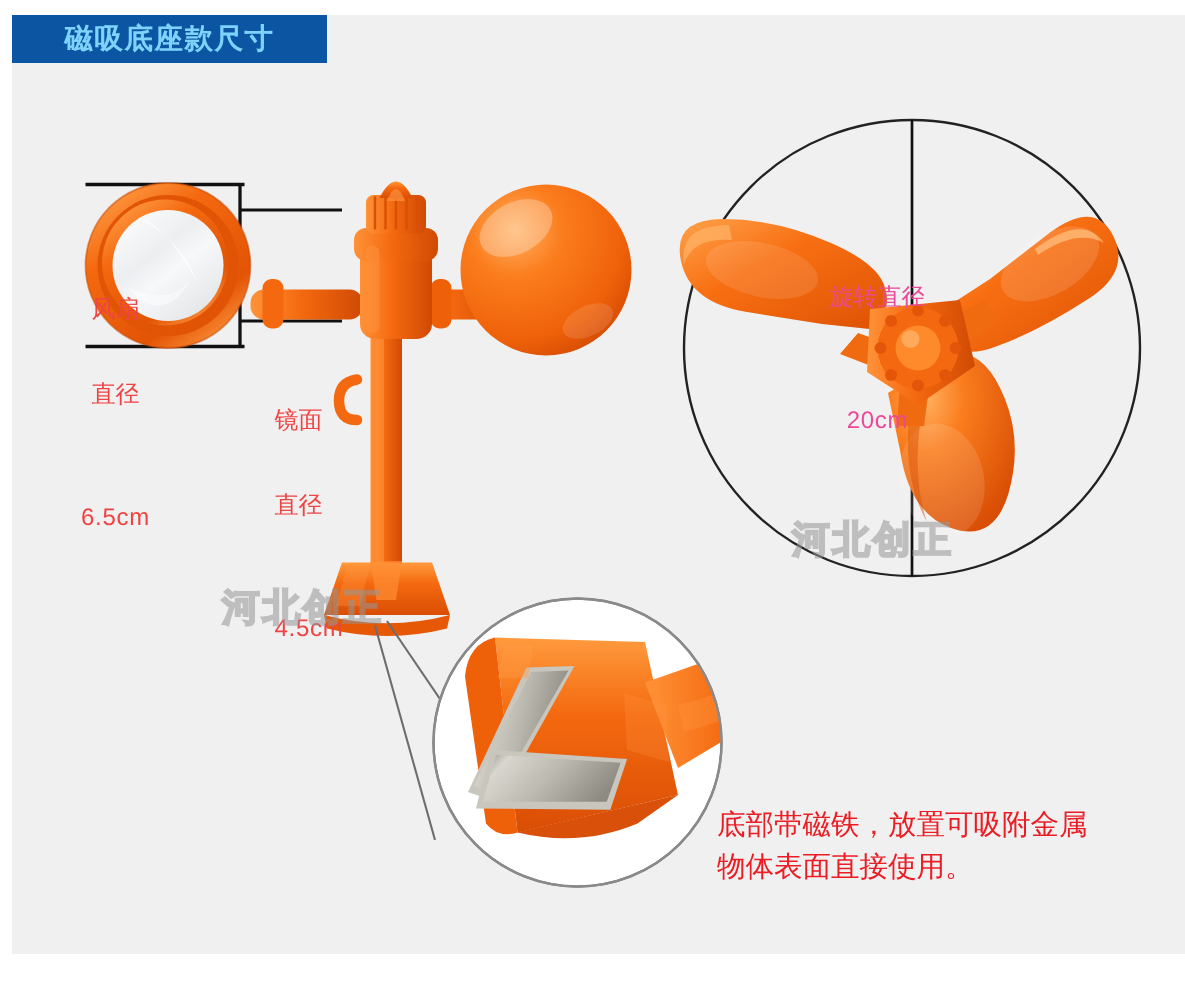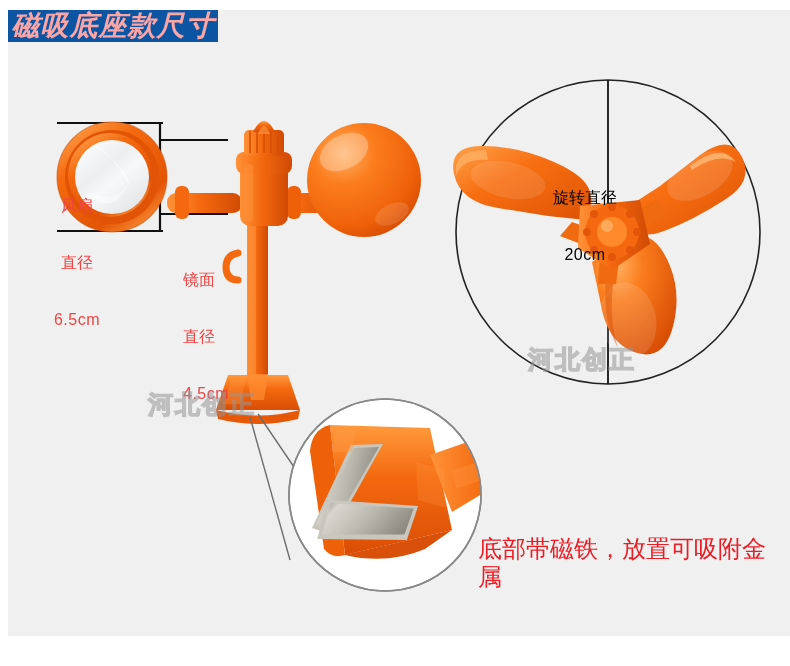--- a/index.html
+++ b/index.html
@@ -56,27 +56,26 @@
     left: 8px;
     top: 10px;
     width: 210px;
     height: 32px;
     background: #0b55a3;
     display: flex;
     align-items: center;
     justify-content: center;
   }
   .header-banner .title {
-    color: #fca5a5;
-    font-size: 28px;
+    color: #7dd3fc;
+    font-size: 19px;
     font-weight: bold;
     letter-spacing: 1px;
     line-height: 1;
     font-family: "DejaVu Sans", "Liberation Sans", sans-serif;
-    font-style: italic;
   }
   
   .stage {
     position: absolute;
     left: 0;
     top: 0;
     width: 790px;
     height: 666px;
   }
   
@@ -84,48 +83,49 @@
     position: absolute;
     color: #ef4444;
     font-size: 16px;
     line-height: 19px;
     white-space: pre;
     font-family: "DejaVu Sans", "Liberation Sans", sans-serif;
   }
   .lbl-num {
     font-family: "Liberation Sans", "DejaVu Sans", sans-serif;
     letter-spacing: 0.5px;
+    margin-top: 26px;
   }
   #fan-label {
     left: 44px;
     top: 158px;
     width: 66px;
     text-align: center;
   }
   #mirror-label {
     left: 183px;
     top: 232px;
     width: 66px;
   }
   #rotation-label {
     left: 525px;
     top: 150px;
     width: 120px;
     text-align: center;
-    color: #000000;
+    color: #ec4899;
   }
   .note-red {
     position: absolute;
     left: 478px;
     top: 537px;
     width: 300px;
     color: #ec1c24;
-    font-size: 24px;
+    font-size: 19px;
     line-height: 28px;
-    font-family: Liberation Mono, monospace;
+    font-family: Liberation Serif, serif;
   }
   
   .watermark {
     position: absolute;
     font-size: 25px;
     font-weight: bold;
     letter-spacing: 2px;
     color: rgba(255, 255, 255, 0.01);
     -webkit-text-stroke: 1.4px rgba(150, 150, 150, 0.55);
     font-family: "DejaVu Sans", "Liberation Sans", sans-serif;
@@ -359,18 +359,19 @@
     <div class="lbl-num">4.5cm</div>
   </div>
 
   <div class="lbl" id="rotation-label">
     <div>旋转直径</div>
     <div class="lbl-num">20cm</div>
   </div>
 
   <div class="note-red">
     <div>底部带磁铁，放置可吸附金属</div>
+    <div>物体表面直接使用。</div>
   </div>
 
   <div class="watermark" id="watermark-left">河北创正</div>
   <div class="watermark" id="watermark-right">河北创正</div>
 
 </div>
 
 </body></html>

